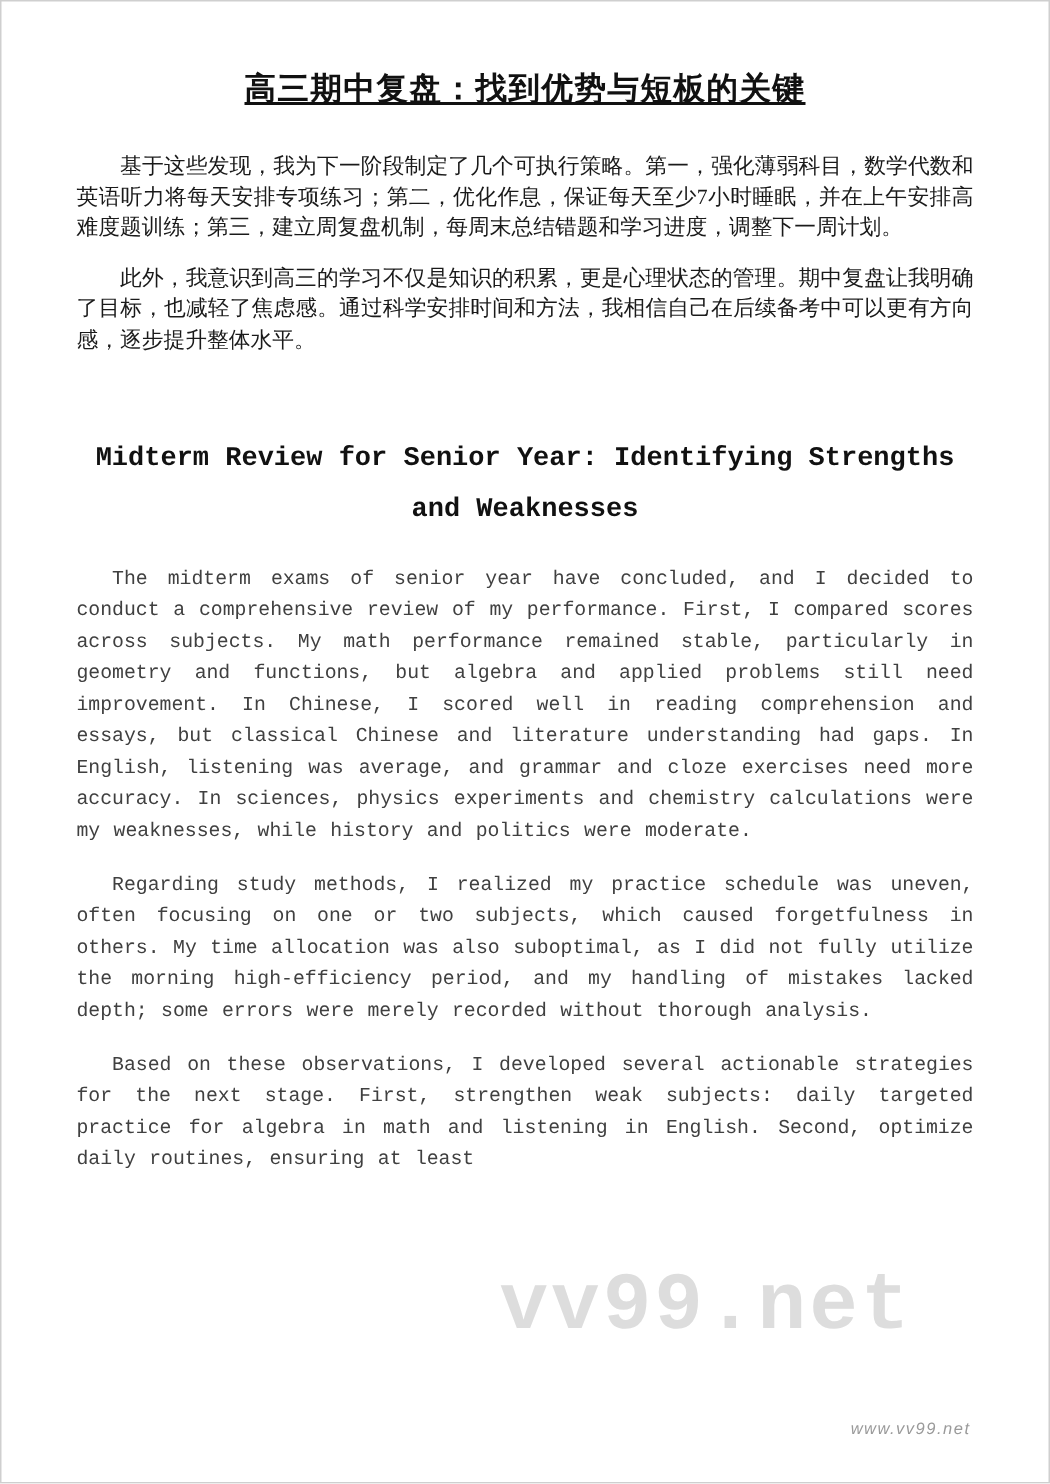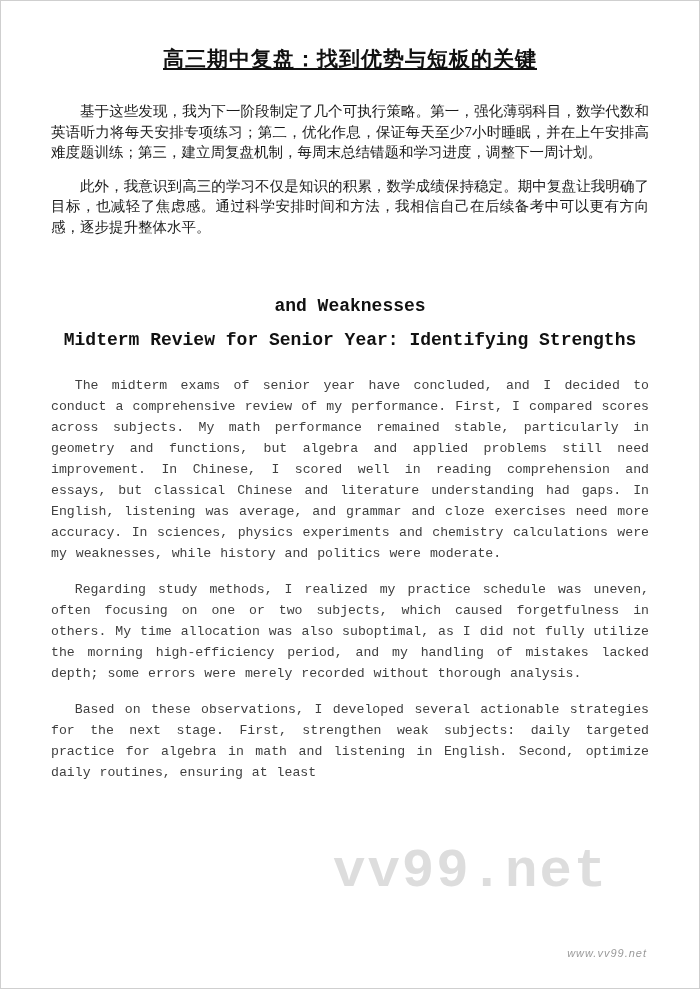--- a/index.html
+++ b/index.html
@@ -91,25 +91,25 @@
 
 <div class="page">
   <div class="content">
 
     <h1 class="title-zh">高三期中复盘：找到优势与短板的关键</h1>
 
 
 
     <p class="para-zh">基于这些发现，我为下一阶段制定了几个可执行策略。第一，强化薄弱科目，数学代数和英语听力将每天安排专项练习；第二，优化作息，保证每天至少7小时睡眠，并在上午安排高难度题训练；第三，建立周复盘机制，每周末总结错题和学习进度，调整下一周计划。</p>
 
-    <p class="para-zh">此外，我意识到高三的学习不仅是知识的积累，数学成绩保持稳定。期中复盘让我明确了目标，也减轻了焦虑感。通过科学安排时间和方法，我相信自己在后续备考中可以更有方向感，逐步提升整体水平。</p>
+    <p class="para-zh">此外，我意识到高三的学习不仅是知识的积累，更是心理状态的管理。期中复盘让我明确了目标，也减轻了焦虑感。通过科学安排时间和方法，我相信自己在后续备考中可以更有方向感，逐步提升整体水平。</p>
 
     <h2 class="title-en">
+      <div>Midterm Review for Senior Year: Identifying Strengths</div>
       <div>and Weaknesses</div>
-      <div>Midterm Review for Senior Year: Identifying Strengths</div>
     </h2>
 
     <p class="para-en">The midterm exams of senior year have concluded, and I decided to conduct a comprehensive review of my performance. First, I compared scores across subjects. My math performance remained stable, particularly in geometry and functions, but algebra and applied problems still need improvement. In Chinese, I scored well in reading comprehension and essays, but classical Chinese and literature understanding had gaps. In English, listening was average, and grammar and cloze exercises need more accuracy. In sciences, physics experiments and chemistry calculations were my weaknesses, while history and politics were moderate.</p>
 
     <p class="para-en">Regarding study methods, I realized my practice schedule was uneven, often focusing on one or two subjects, which caused forgetfulness in others. My time allocation was also suboptimal, as I did not fully utilize the morning high-efficiency period, and my handling of mistakes lacked depth; some errors were merely recorded without thorough analysis.</p>
 
     <p class="para-en">Based on these observations, I developed several actionable strategies for the next stage. First, strengthen weak subjects: daily targeted practice for algebra in math and listening in English. Second, optimize daily routines, ensuring at least</p>
 
   </div>
 

